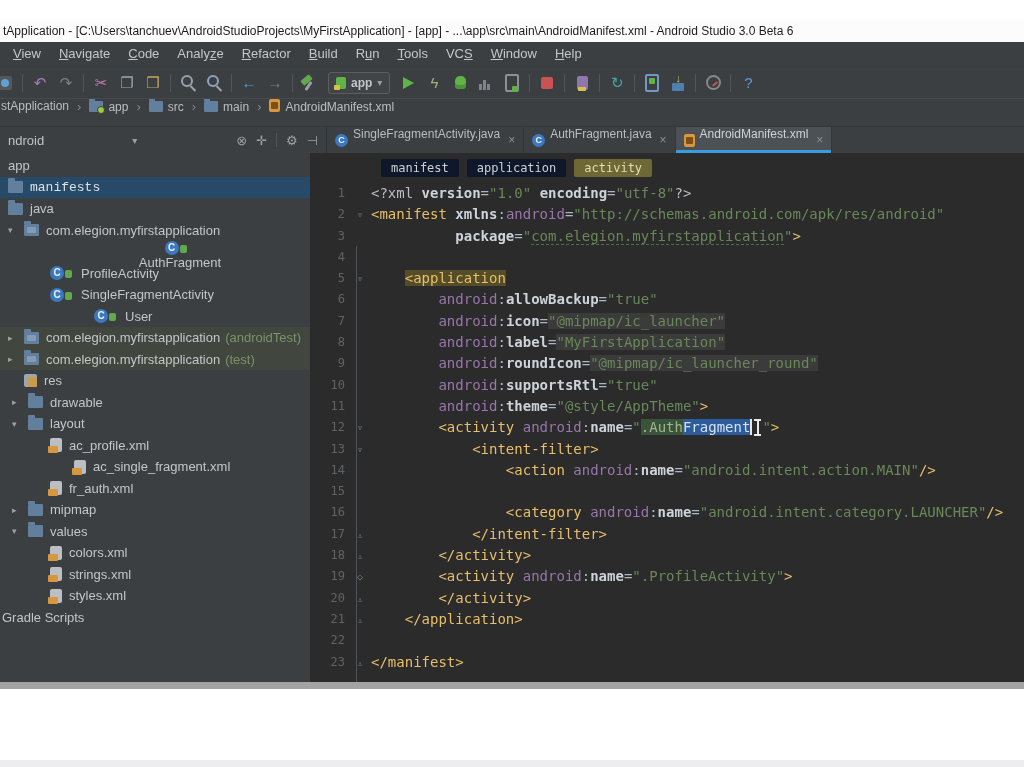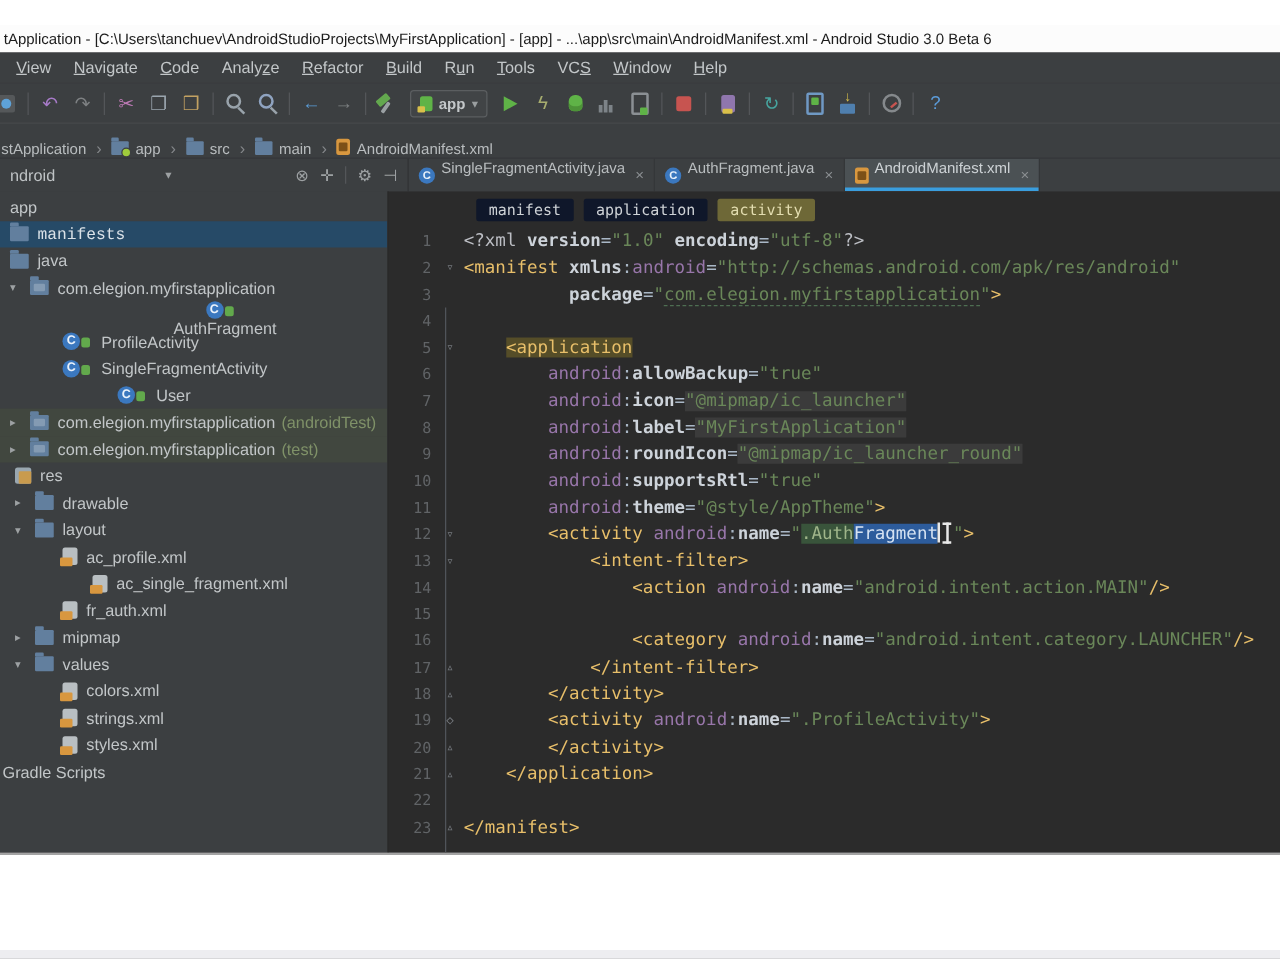--- a/index.html
+++ b/index.html
@@ -1,19 +1,19 @@
 <!DOCTYPE html>
 <html><head>
 <meta charset="utf-8">
 <style>
   html,body{margin:0;padding:0;background:#888;}
   .screen{position:relative;width:1024px;height:767px;background:#ffffff;overflow:hidden;
           font-family:"Liberation Sans",sans-serif;}
   .ide{position:absolute;top:20px;left:0;width:1024px;height:662px;display:flex;
-       flex-direction:column;border-bottom:2px solid #a3a3a3;background:#3c3f41;}
+       flex-direction:column;border-bottom:7px solid #a3a3a3;background:#3c3f41;}
 
   
   .titlebar{height:22px;background:#fcfcfc;color:#1c1c1c;font-size:12px;line-height:22px;
             padding-left:3px;white-space:nowrap;overflow:hidden;flex:none;}
 
   
   .menubar{height:24px;background:#3c3f41;display:flex;align-items:center;padding-left:4px;
            flex:none;border-bottom:1px solid #3a3d3f;}
   .mi{color:#c3c7c9;font-size:13px;padding:0 9px;line-height:24px;cursor:default;}
   .mi u{text-decoration:underline;}
@@ -64,21 +64,21 @@
        top:11px;left:11px;transform:rotate(-40deg);}
   .run-combo{display:flex;align-items:center;gap:5px;border:1px solid #5b5e60;border-radius:3px;
        padding:0 7px;height:20px;background:#414446;margin:0 5px;flex:none;}
   .combo-dev{width:10px;height:12px;background:#5fb347;border-radius:2px;position:relative;}
   .combo-dev::after{content:"";position:absolute;left:-2px;bottom:-1px;width:6px;height:5px;
        background:#d9c04a;border-radius:1px;}
   .combo-label{color:#c3c7c9;font-size:12px;font-weight:bold;}
   .combo-caret{color:#9a9ea0;font-size:10px;}
 
   
-  .navbar{height:27px;display:flex;align-items:flex-end;background:#3c3f41;flex:none;
+  .navbar{height:27px;display:flex;align-items:flex-start;background:#3c3f41;flex:none;
           border-top:1px solid #46494b;color:#b9bdbf;font-size:12px;padding-left:1px;
           white-space:nowrap;overflow:hidden;}
   .crumb{display:flex;align-items:center;cursor:default;}
   .crumb + .crumb::before{content:"›";color:#84878a;margin:0 8px;font-size:13px;}
   .ci{display:inline-block;width:14px;height:11px;margin-right:5px;position:relative;flex:none;}
   .ci-folder,.ci-folder-app{background:#627f9e;border-radius:1px;}
   .ci-folder::before,.ci-folder-app::before{content:"";position:absolute;top:-3px;left:0;
        width:6px;height:3px;background:#627f9e;border-radius:1px 1px 0 0;}
   .ci-folder-app::after{content:"";position:absolute;right:-2px;bottom:-2px;width:6px;height:6px;
        border-radius:50%;background:#9fcb3c;border:1px solid #3c3f41;}
@@ -323,21 +323,21 @@
             <span class="ti ti-package"></span>
             <span class="tl">com.elegion.myfirstapplication</span>
             <span class="tsx">(androidTest)</span>
           </div>
           <div class="trow alt" style="padding-left: 8px;">
             <span class="arr">▸</span>
             <span class="ti ti-package"></span>
             <span class="tl">com.elegion.myfirstapplication</span>
             <span class="tsx">(test)</span>
           </div>
-          <div class="trow" style="padding-left: 12px;">
+          <div class="trow" style="padding-left: 24px;">
             <span class="ti ti-res"></span>
             <span class="tl">res</span>
           </div>
           <div class="trow" style="padding-left: 12px;">
             <span class="arr">▸</span>
             <span class="ti ti-folder"></span>
             <span class="tl">drawable</span>
           </div>
           <div class="trow" style="padding-left: 12px;">
             <span class="arr">▾</span>

